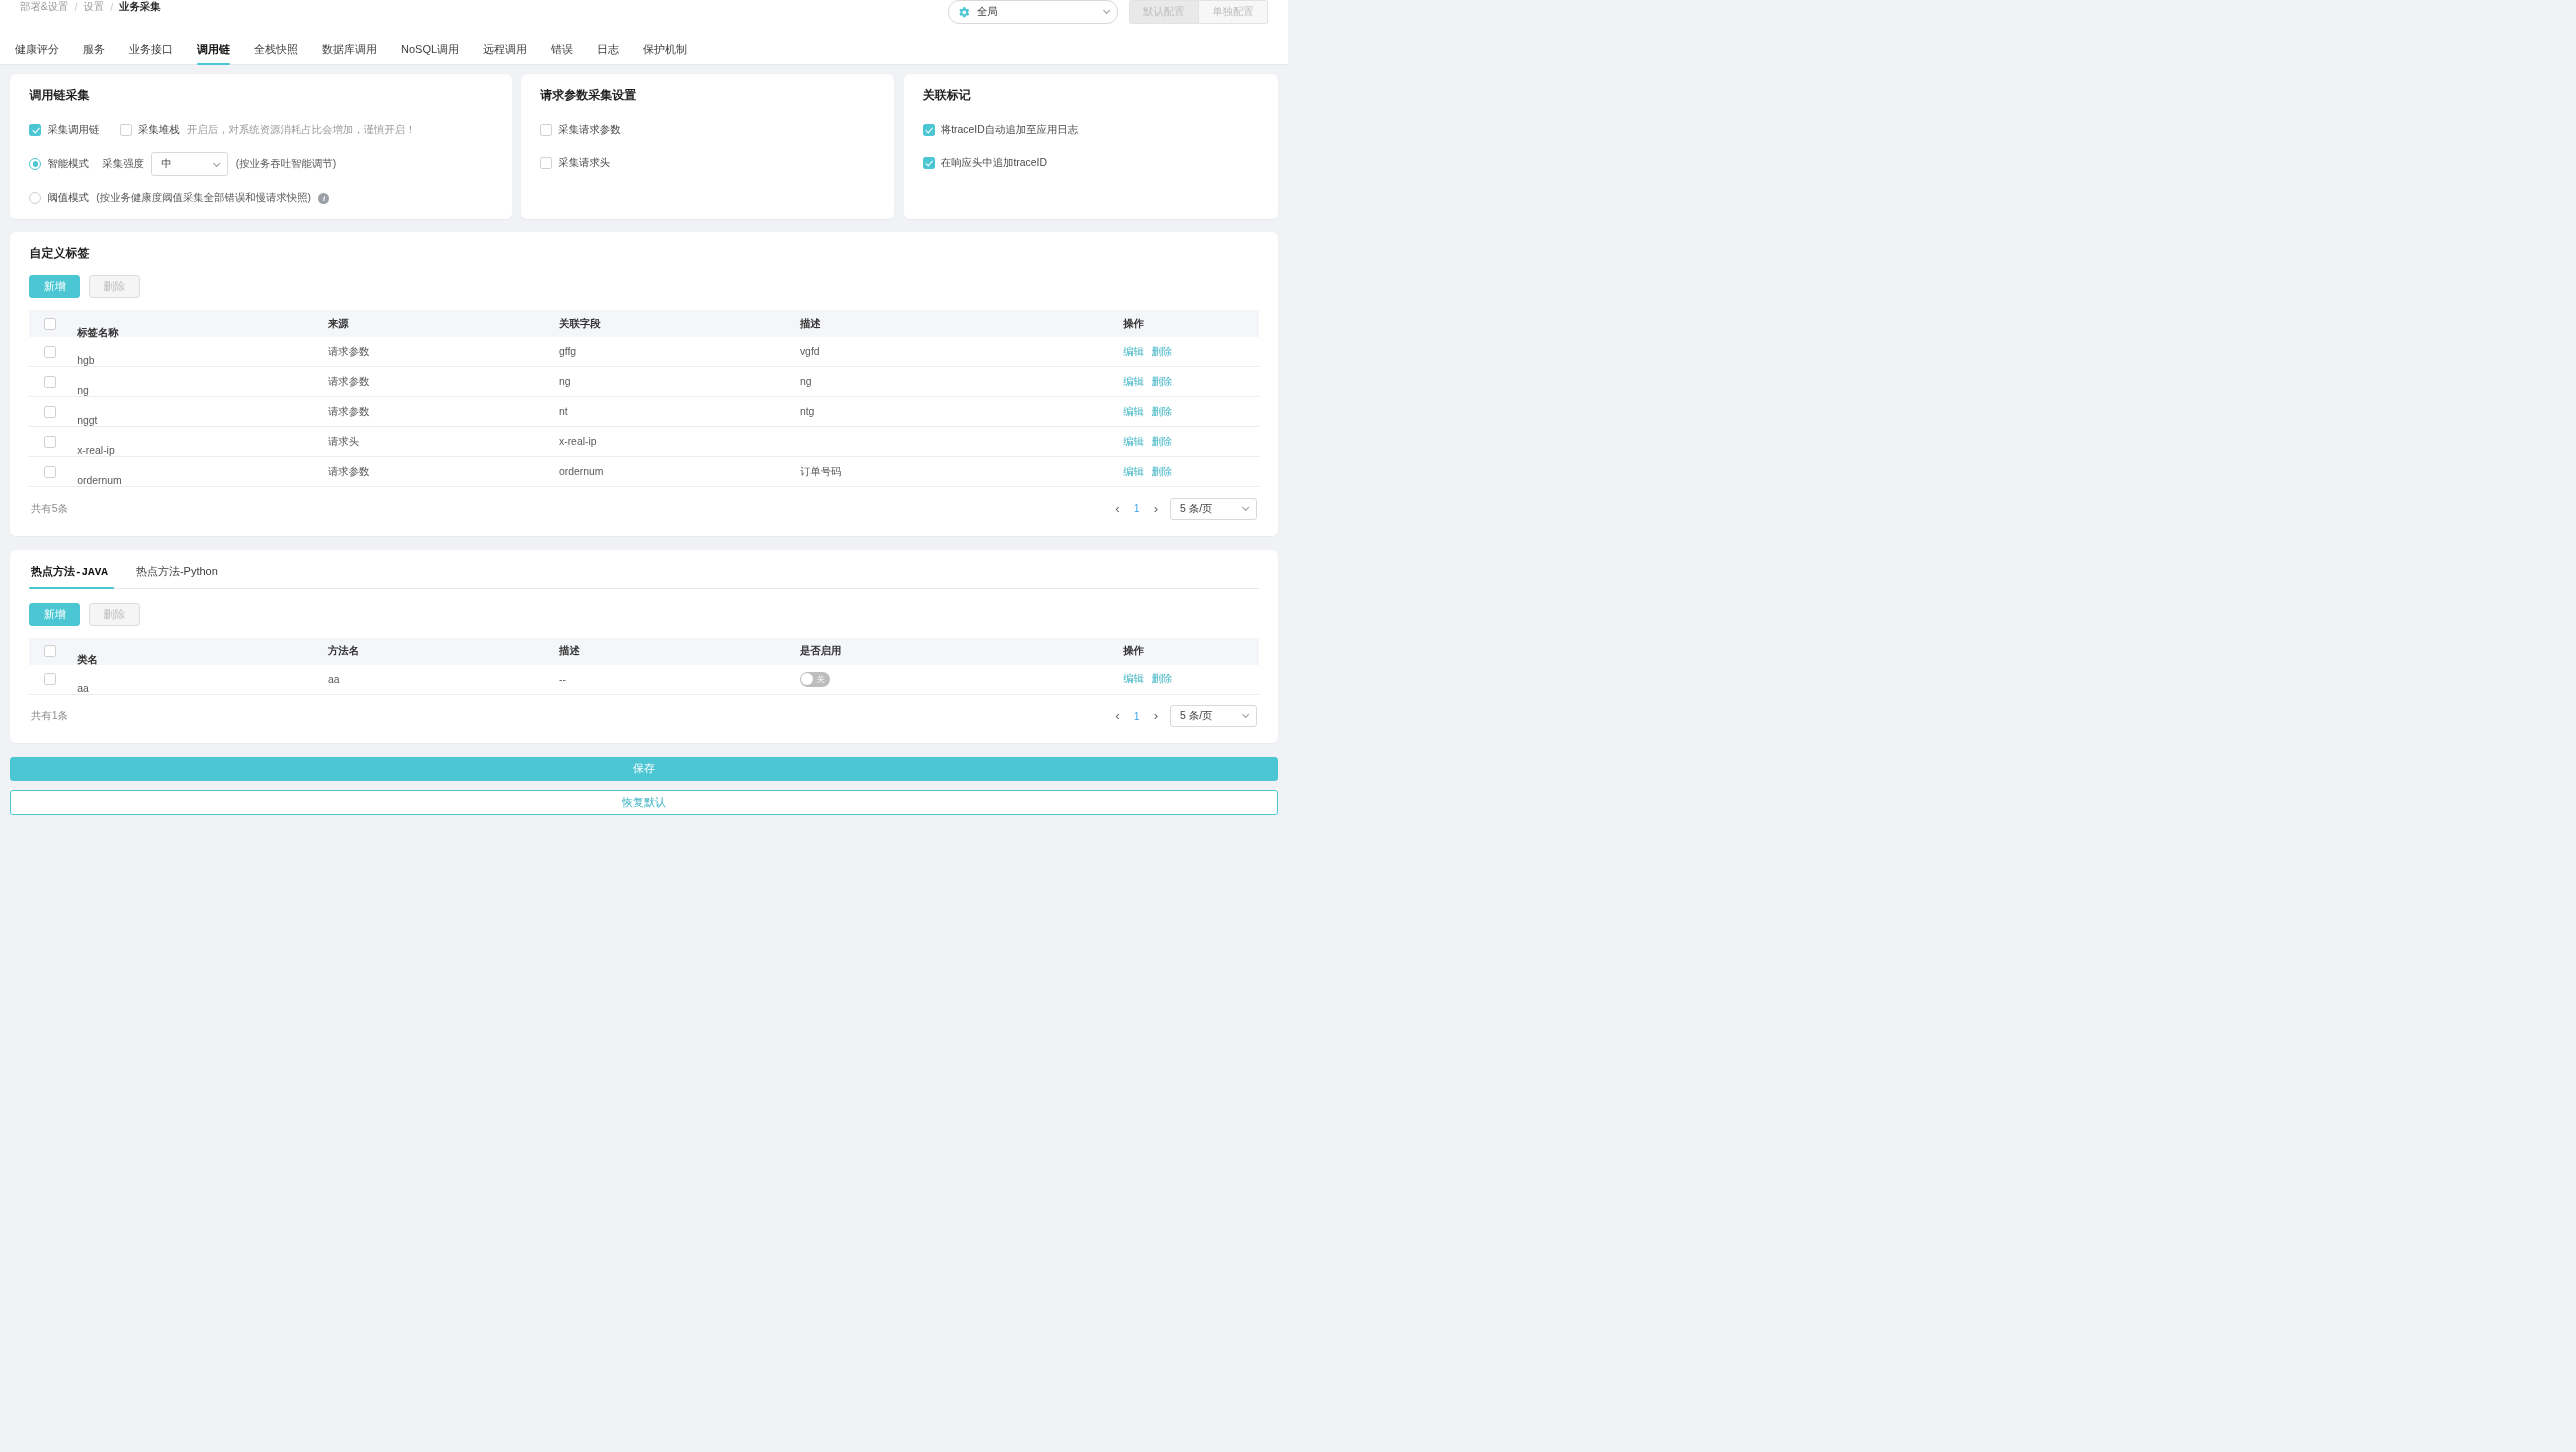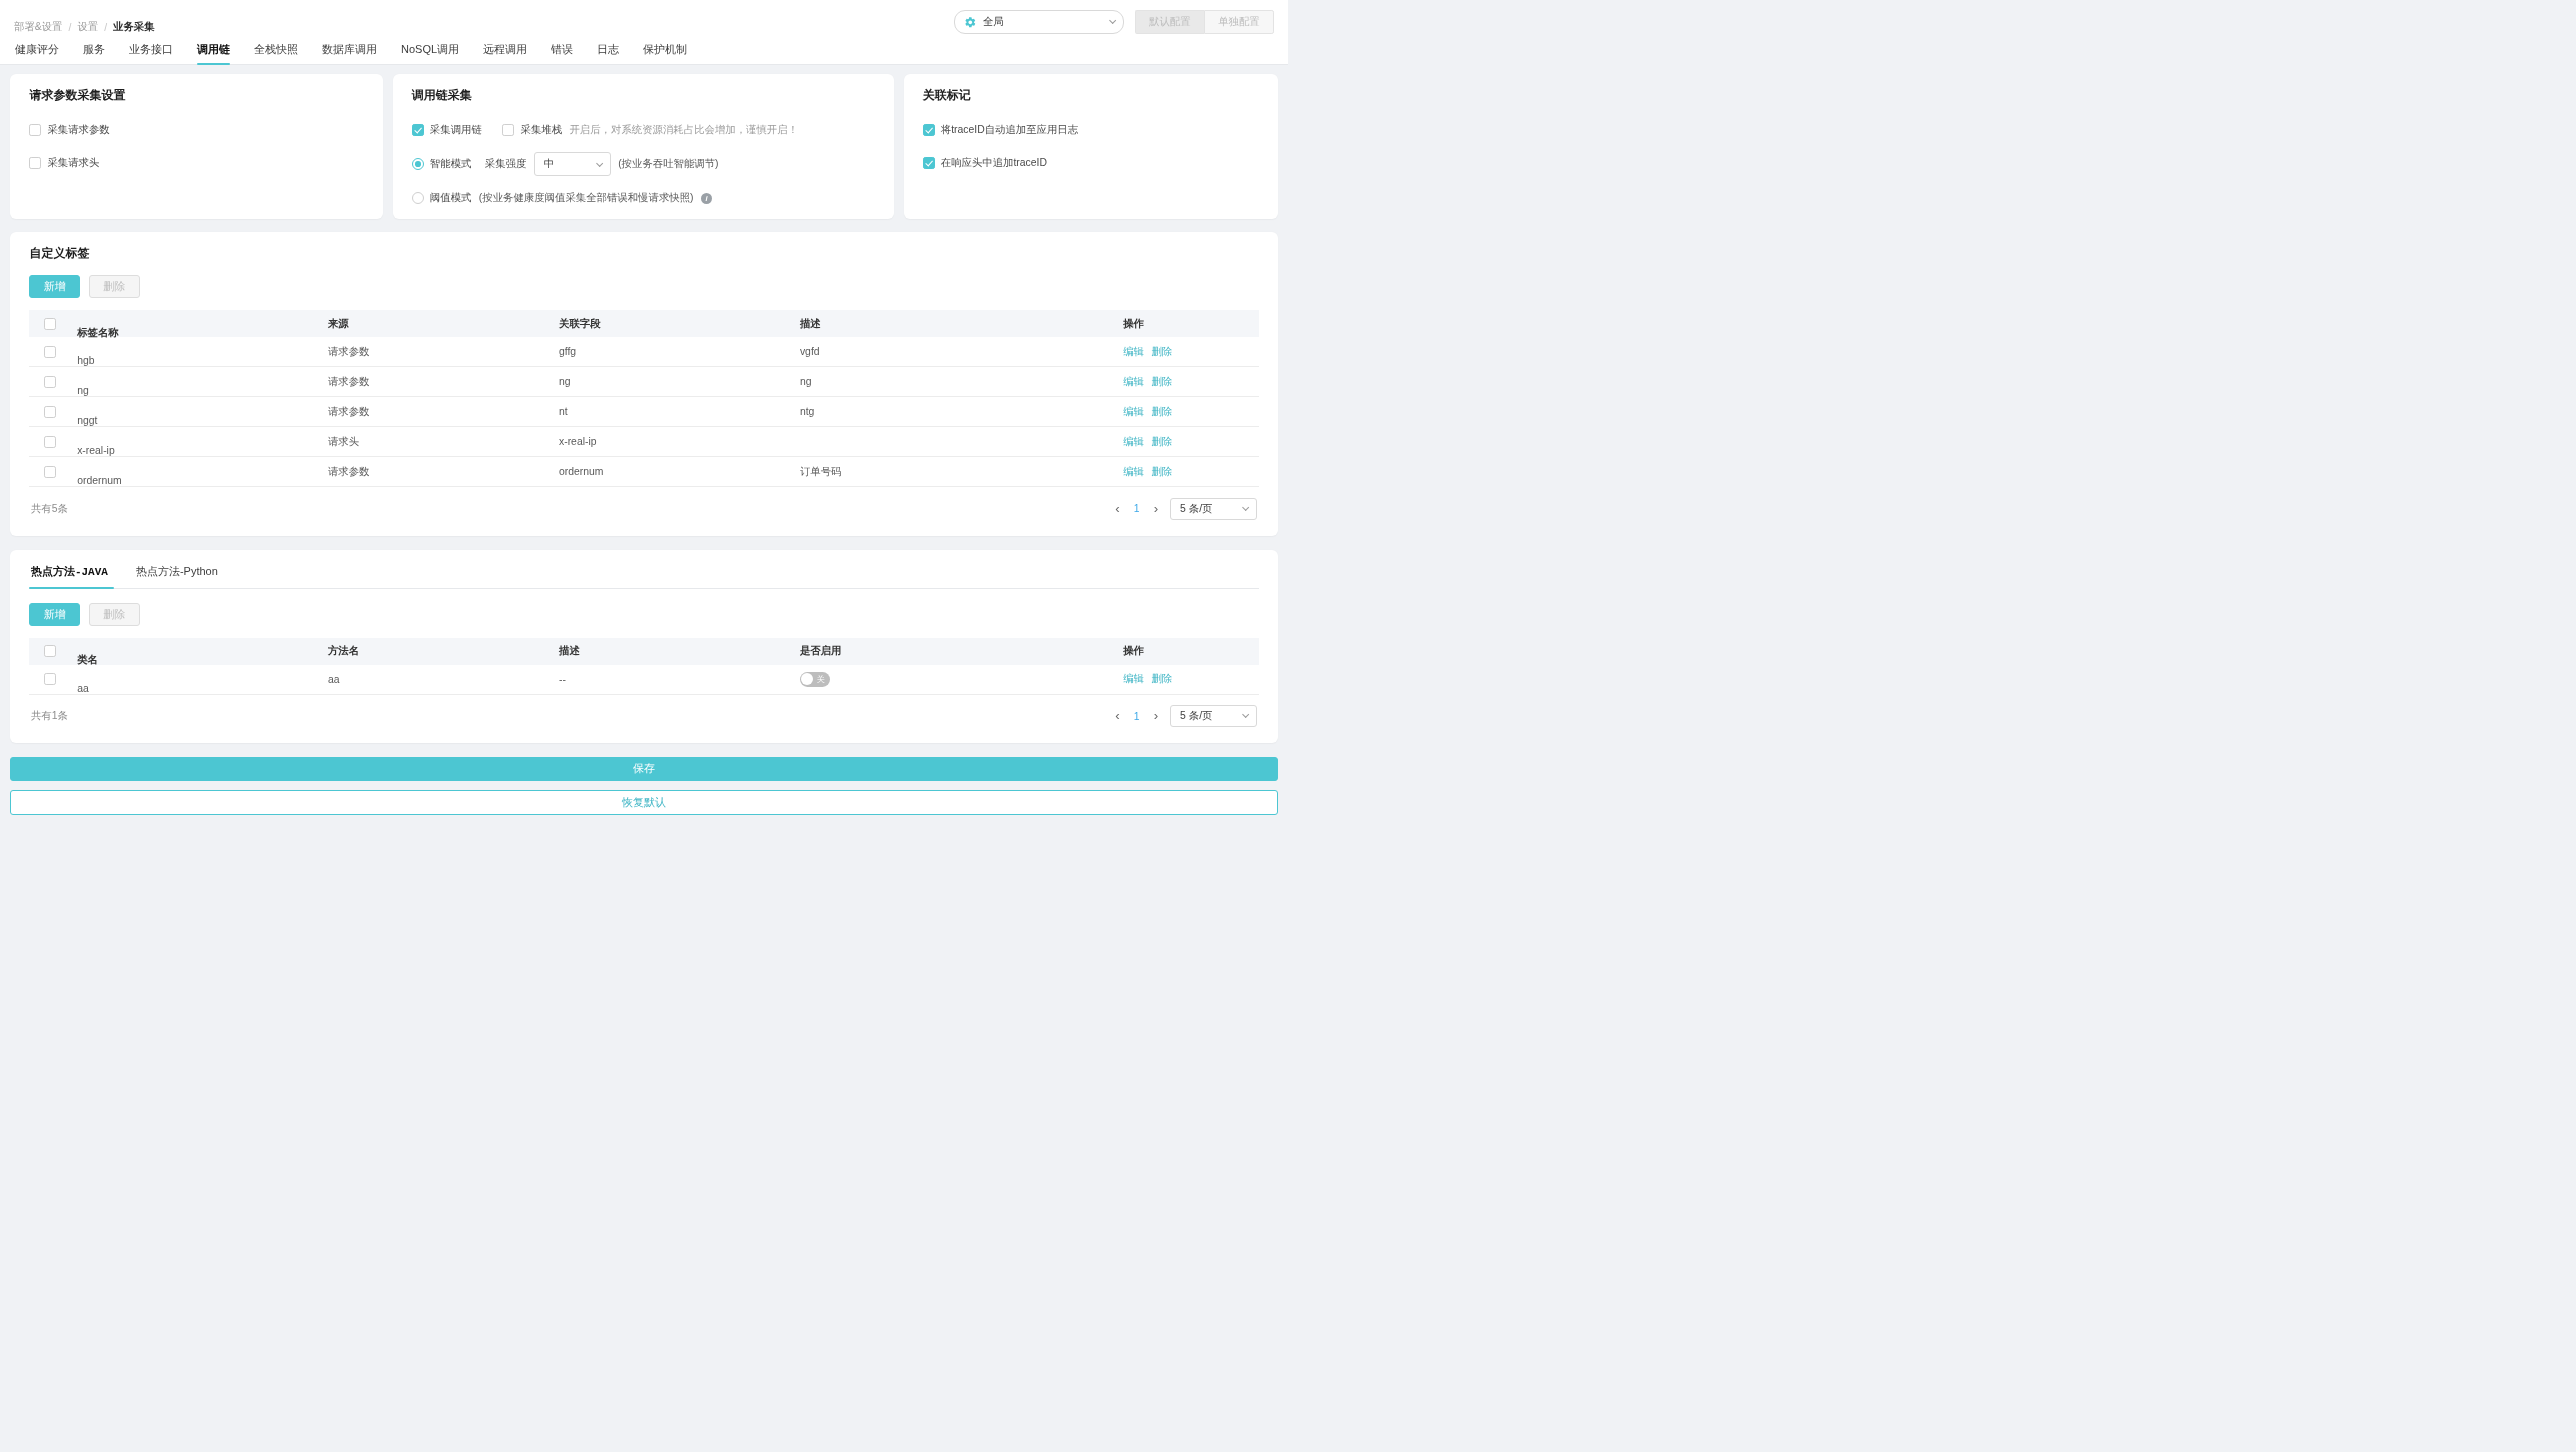--- a/index.html
+++ b/index.html
@@ -5,22 +5,22 @@
   * { margin:0; padding:0; box-sizing:border-box; }
   html,body { width:1288px; }
   body {
     font-family:"Liberation Sans","DejaVu Sans",sans-serif;
     background:#f0f2f5; color:#595959; font-size:10.4px;
   }
   .page { width:1288px; min-height:726px; display:flex; flex-direction:column; }
 
   
   .topbar {
-    background:#fff; height:34px; display:flex; align-items:flex-end;
-    justify-content:space-between; padding:0 14px;
+    background:#fff; height:34px; display:flex; align-items:flex-start;
+    justify-content:space-between; padding:0 20px;
   }
   .breadcrumb { display:flex; align-items:center; gap:6px; font-size:10.4px; }
   .bc-item { color:#9b9b9b; cursor:pointer; }
   .bc-sep { color:#c8c8c8; }
   .bc-current { color:#2b2b2b; font-weight:700; }
   .topbar-right { display:flex; align-items:center; gap:10.4px; }
   .scope-select {
     width:170px; height:24px; border:0.7px solid #d9d9d9; border-radius:11px;
     background:#fff; display:flex; align-items:center; gap:6px; padding:0 9px;
     cursor:pointer; color:#404040;
@@ -213,68 +213,68 @@
       </div>
     <div class="tab">
         <span>保护机制</span>
       </div>
   </nav>
 
   <main class="content">
 
     <div class="cards-row">
 
+      <section class="card card-trace">
+        <h3>调用链采集</h3>
+        <div class="field-row">
+          <label class="check-item">
+            <span class="cb checked"></span>
+            <span class="lbl">采集调用链</span>
+          </label>
+          <label class="check-item" style="margin-left:13.3px">
+            <span class="cb"></span>
+            <span class="lbl">采集堆栈</span>
+          </label>
+          <span class="hint">开启后，对系统资源消耗占比会增加，谨慎开启！</span>
+        </div>
+        <div class="field-row" style="margin-top:15px">
+          <label class="radio-item">
+            <span class="radio selected"></span>
+            <span class="lbl">智能模式</span>
+          </label>
+          <span class="lbl" style="margin-left:6px">采集强度</span>
+          <div class="select-box">
+            <span>中</span>
+            <span class="chev"></span>
+          </div>
+          <span class="hint dark">(按业务吞吐智能调节)</span>
+        </div>
+        <div class="field-row" style="margin-top:15px">
+          <label class="radio-item">
+            <span class="radio"></span>
+            <span class="lbl">阈值模式</span>
+          </label>
+          <span class="hint dark">(按业务健康度阈值采集全部错误和慢请求快照)</span>
+          <span class="info-badge">i</span>
+        </div>
+      </section>
+
       <section class="card card-params">
         <h3>请求参数采集设置</h3>
         <div class="field-row">
           <label class="check-item">
             <span class="cb"></span>
             <span class="lbl">采集请求参数</span>
           </label>
         </div>
         <div class="field-row">
           <label class="check-item">
             <span class="cb"></span>
             <span class="lbl">采集请求头</span>
           </label>
-        </div>
-      </section>
-
-      <section class="card card-trace">
-        <h3>调用链采集</h3>
-        <div class="field-row">
-          <label class="check-item">
-            <span class="cb checked"></span>
-            <span class="lbl">采集调用链</span>
-          </label>
-          <label class="check-item" style="margin-left:13.3px">
-            <span class="cb"></span>
-            <span class="lbl">采集堆栈</span>
-          </label>
-          <span class="hint">开启后，对系统资源消耗占比会增加，谨慎开启！</span>
-        </div>
-        <div class="field-row" style="margin-top:15px">
-          <label class="radio-item">
-            <span class="radio selected"></span>
-            <span class="lbl">智能模式</span>
-          </label>
-          <span class="lbl" style="margin-left:6px">采集强度</span>
-          <div class="select-box">
-            <span>中</span>
-            <span class="chev"></span>
-          </div>
-          <span class="hint dark">(按业务吞吐智能调节)</span>
-        </div>
-        <div class="field-row" style="margin-top:15px">
-          <label class="radio-item">
-            <span class="radio"></span>
-            <span class="lbl">阈值模式</span>
-          </label>
-          <span class="hint dark">(按业务健康度阈值采集全部错误和慢请求快照)</span>
-          <span class="info-badge">i</span>
         </div>
       </section>
 
       <section class="card card-corr">
         <h3>关联标记</h3>
         <div class="field-row">
           <label class="check-item">
             <span class="cb checked"></span>
             <span class="lbl">将traceID自动追加至应用日志</span>
           </label>

